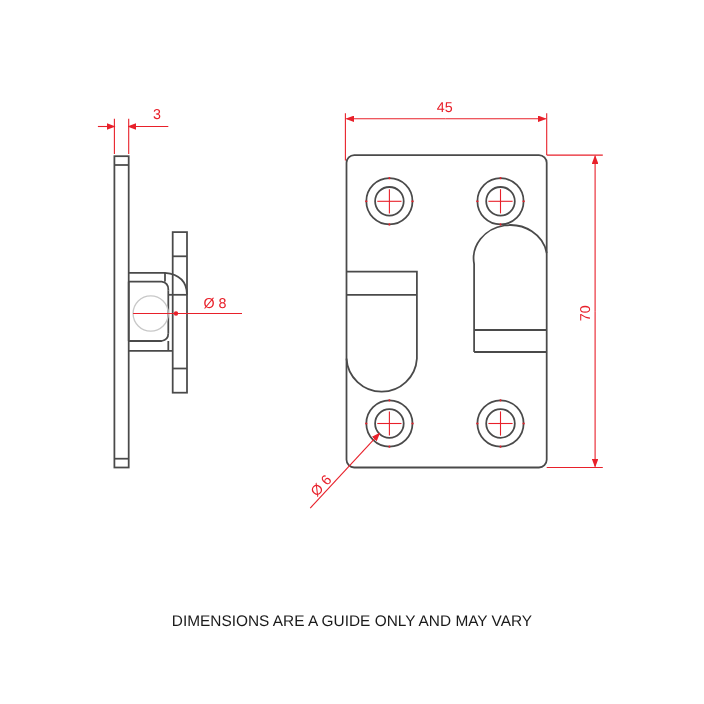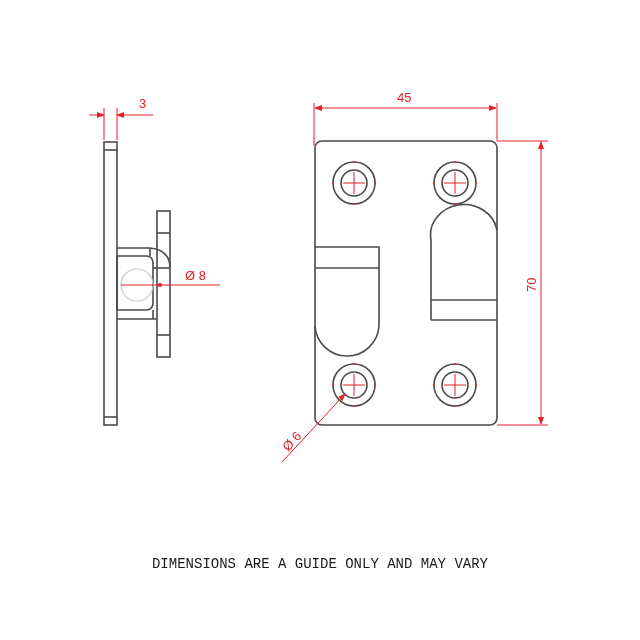--- a/index.html
+++ b/index.html
@@ -7,21 +7,21 @@
     #drawing { position: absolute; left: 0; top: 0; width: 640px; height: 640px; }
     .outline { fill: none; stroke: #4a4a4a; stroke-width: 1.6; }
     .hidden { fill: none; stroke: #c8c8c8; stroke-width: 1.2; }
     .dim { fill: none; stroke: #e8202a; stroke-width: 1; }
     .dim-fill { fill: #e8202a; stroke: none; }
     .dim-text { fill: #e8202a; font-family: "Liberation Sans", sans-serif; font-size: 13px; }
     .center { stroke: #e8202a; stroke-width: 1; }
     .tick { stroke: #e8202a; stroke-width: 1.4; }
     #footer-note {
       position: absolute; left: 0; top: 556px; width: 640px; text-align: center;
-      font-family: Liberation Mono, monospace; font-size: 14px; color: #1a1a1a;
+      font-family: Liberation Sans, sans-serif; font-size: 14px; color: #1a1a1a;
       letter-spacing: 0px;
     }
   </style>
 </head>
 <body>
 
 <svg id="drawing" viewBox="0 0 640 640" xmlns="http://www.w3.org/2000/svg">
   <defs>
     <marker id="arrow" markerWidth="8" markerHeight="6" refX="7" refY="3" orient="auto" markerUnits="userSpaceOnUse">
       <path d="M0,0 L8,3 L0,6 Z" fill="#e8202a"></path>

